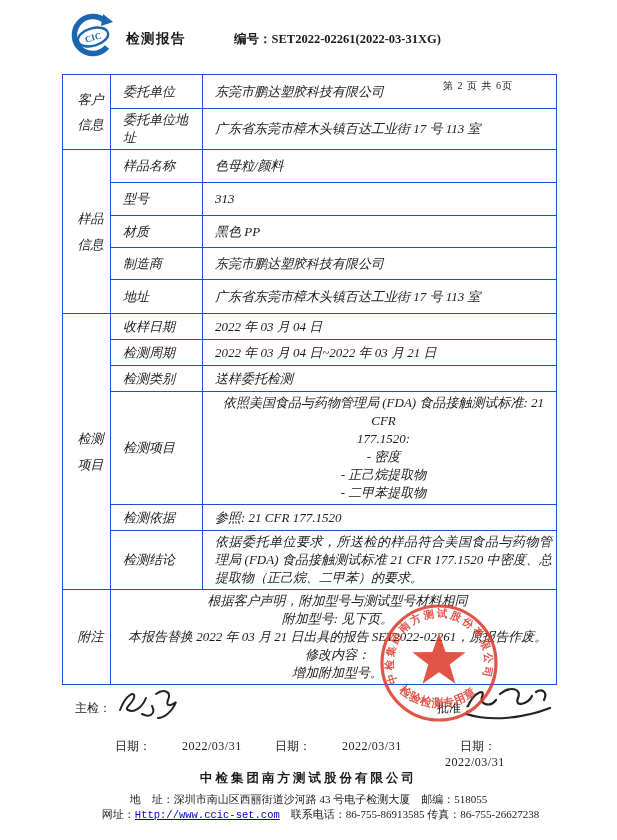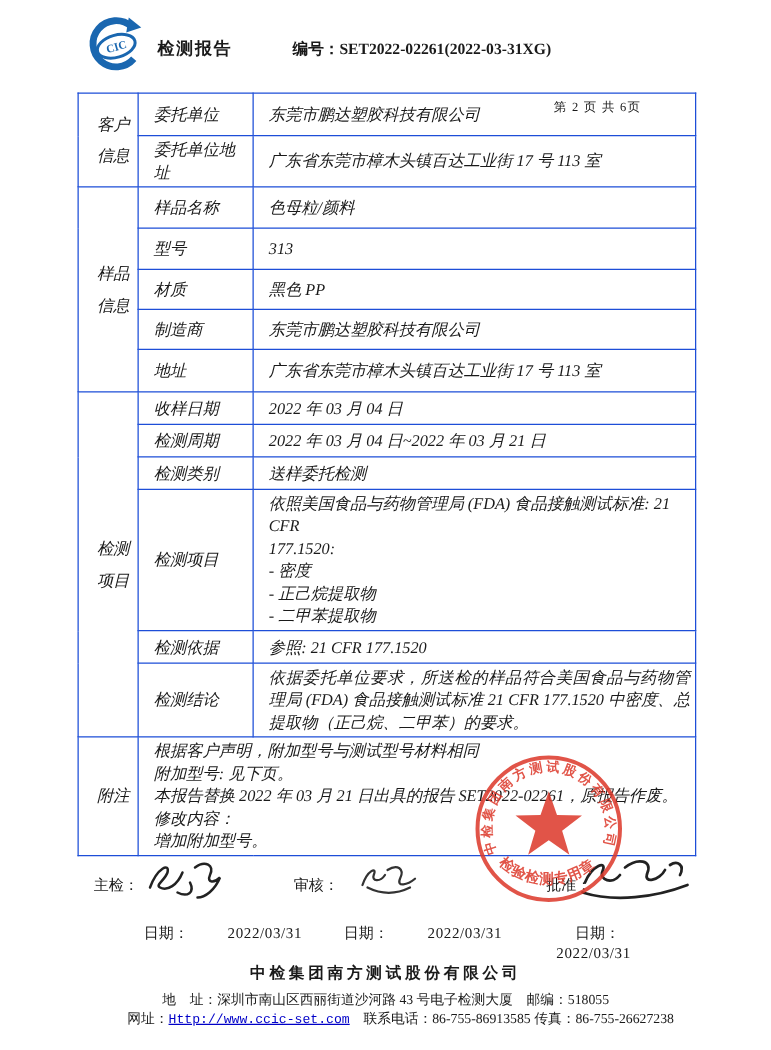--- a/index.html
+++ b/index.html
@@ -19,21 +19,21 @@
     border-collapse:collapse;table-layout:fixed;
   }
   table.report td{
     border:1px solid #1d4ed8;font-size:13px;vertical-align:middle;
     padding:2px 4px 2px 12px;overflow:hidden;font-style:italic;
   }
   td.group{
     text-align:center;padding:0 10px;line-height:1.95;font-size:12px;
   }
   td.value{padding-left:13px;}
-  td.multiline{white-space:pre-line;line-height:18px;padding-top:4px;padding-bottom:4px;}
+  td.multiline{white-space:pre-line;line-height:18px;padding-top:4px;padding-bottom:4px;text-align:center;}
   td.justify{line-height:18px;text-align:justify;padding-right:8px;padding-top:4px;padding-bottom:4px;}
   
   .sig-row{left:62px;top:684px;width:494px;height:44px;}
   .sig-col{position:absolute;top:0;height:44px;}
   .sig-col .role{position:absolute;top:16px;font-size:12px;}
   .date-row{left:62px;top:738px;width:494px;height:18px;}
   .date-col{position:absolute;top:0;font-size:12px;}
   .date-col .dlabel{display:inline-block;margin-left:40px;}
   .date-col .dval{display:inline-block;margin-left:28px;letter-spacing:.5px;}
   
@@ -140,30 +140,20 @@
     </table>
 
   <div class="abs sig-row">
     <div class="sig-col" style="left:0;width:160px;">
       <span class="role" style="left:13px;">主检：</span>
       <svg class="abs" style="left:50px;top:0;" width="72" height="40" viewBox="0 0 72 40">
         <g fill="none" stroke="#222222" stroke-width="2" stroke-linecap="round">
           <path d="M8,26 C14,10 24,6 22,14 C20,20 12,24 16,26 C22,29 30,24 34,14"></path>
           <path d="M30,30 C38,34 44,30 40,22"></path>
           <path d="M44,10 C52,4 60,8 56,16 C53,23 60,22 64,18 C60,28 52,34 46,34"></path>
-        </g>
-      </svg>
-    </div>
-    <div class="sig-col" style="left:160px;width:170px;">
-      <span class="role" style="left:13px;">审核：</span>
-      <svg class="abs" style="left:62px;top:4px;" width="58" height="32" viewBox="0 0 58 32">
-        <g fill="none" stroke="#333333" stroke-width="1.8" stroke-linecap="round">
-          <path d="M6,20 C10,8 18,5 15,12 C13,17 20,18 24,12"></path>
-          <path d="M26,8 C34,3 40,7 36,15 C33,22 42,20 48,15"></path>
-          <path d="M10,22 C22,28 34,27 44,22"></path>
         </g>
       </svg>
     </div>
     <div class="sig-col" style="left:330px;width:164px;">
       <span class="role" style="left:45px;">批准：</span>
       <svg class="abs" style="left:70px;top:-4px;" width="94" height="44" viewBox="0 0 94 44">
         <g fill="none" stroke="#222222" stroke-width="2.2" stroke-linecap="round">
           <path d="M6,26 C12,12 24,8 20,17 C17,24 28,28 34,20"></path>
           <path d="M38,14 C48,6 60,8 56,18 C52,28 66,24 70,16"></path>
           <path d="M4,34 C30,42 62,38 88,28"></path>

